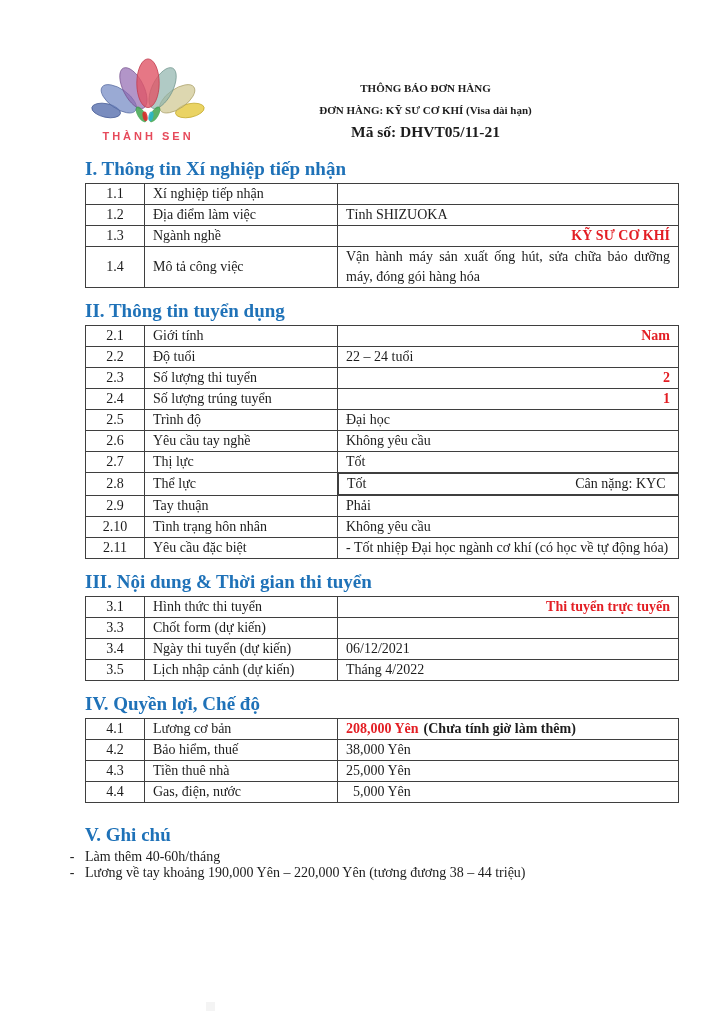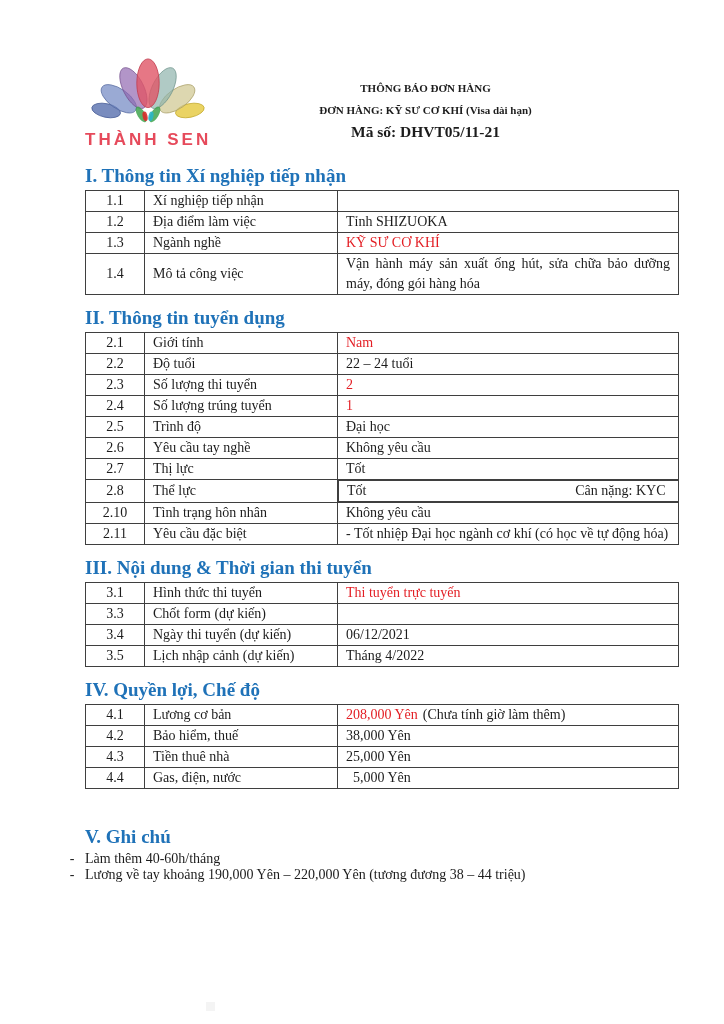--- a/index.html
+++ b/index.html
@@ -13,21 +13,21 @@
     padding:56px 84px 0 85px;
     font-family:"Liberation Serif","DejaVu Serif",serif;
     color:var(--ink); font-size:14px;
   }
   
   .doc-header{display:flex; align-items:flex-start; margin-bottom:16px;}
   .logo{width:126px; flex:0 0 126px; text-align:center;}
   .logo svg{display:block; margin:0 auto;}
   .brand{
     font-family:"Liberation Sans","DejaVu Sans",sans-serif;
-    font-weight:bold; font-size:17px; letter-spacing:3px;
+    font-weight:bold; font-size:11px; letter-spacing:3px;
     color:var(--logo-red); margin-top:2px; white-space:nowrap;
   }
   .titles{flex:1; text-align:center; padding-top:22px; line-height:21.5px;}
   .t-bold{font-weight:bold; font-size:11px;}
   .t-reg{font-size:15.5px;font-weight:bold;}
   
   .sec-heading{
     color:var(--blue); font-weight:bold; font-size:19px;
     margin:13px 0 5px 0; line-height:19px;
   }
@@ -37,31 +37,31 @@
   table.doc-table td{
     border:1px solid var(--border);
     padding:0 8px; line-height:20px; height:20px;
     vertical-align:middle; overflow:hidden;
   }
   td.c-num{width:42px; text-align:center; padding:0 2px;}
   td.c-label{width:176px;}
   td.c-value{}
   td.justify{text-align:justify; padding-top:1px; padding-bottom:1px;}
   .red{color:var(--red);}
-  .bold{font-weight:normal;}
+  .bold{font-weight:bold;text-align:right;}
   td.spread{display:flex; border:none; align-items:center;}
   tr td.spread{border:none;}
   td.spread span.part:nth-child(1){flex:0 0 88px;}
   td.spread span.part:nth-child(2){flex:1;margin-top:40px;}
   td.spread span.part:nth-child(3){flex:0 0 auto; padding-right:4px;}
   
   td.spread{border:1px solid var(--border) !important;}
   td.inline-parts span.part{margin-right:5px;}
   
-  .notes{margin-top:38px;}
+  .notes{margin-top:22px;}
   .note-row{display:flex;}
   .note-bullet{flex:0 0 26px; margin-left:-26px; text-align:center;}
   .note-text{flex:1;}
   .artifact{position:absolute; left:206px; top:1002px; width:9px; height:9px; background:#f4f4f4;}
 </style>
 </head>
 <body>
 
 <div class="page">
 
@@ -161,20 +161,25 @@
           <tr class="row">
             <td class="c-num">2.8</td>
             <td class="c-label">Thể lực</td>
             <td class="c-value spread">
               <span class="part">Tốt</span>
               <span class="part">Chiều cao: ≥160cm</span>
               <span class="part">Cân nặng: KYC</span>
             </td>
           </tr>
           <tr class="row">
+            <td class="c-num">2.9</td>
+            <td class="c-label">Tay thuận</td>
+            <td class="c-value">Phải</td>
+          </tr>
+          <tr class="row">
             <td class="c-num">2.10</td>
             <td class="c-label">Tình trạng hôn nhân</td>
             <td class="c-value">Không yêu cầu</td>
           </tr>
           <tr class="row">
             <td class="c-num">2.11</td>
             <td class="c-label">Yêu cầu đặc biệt</td>
             <td class="c-value justify">- Tốt nhiệp Đại học ngành cơ khí (có học về tự động hóa)</td>
           </tr>
         </tbody>

